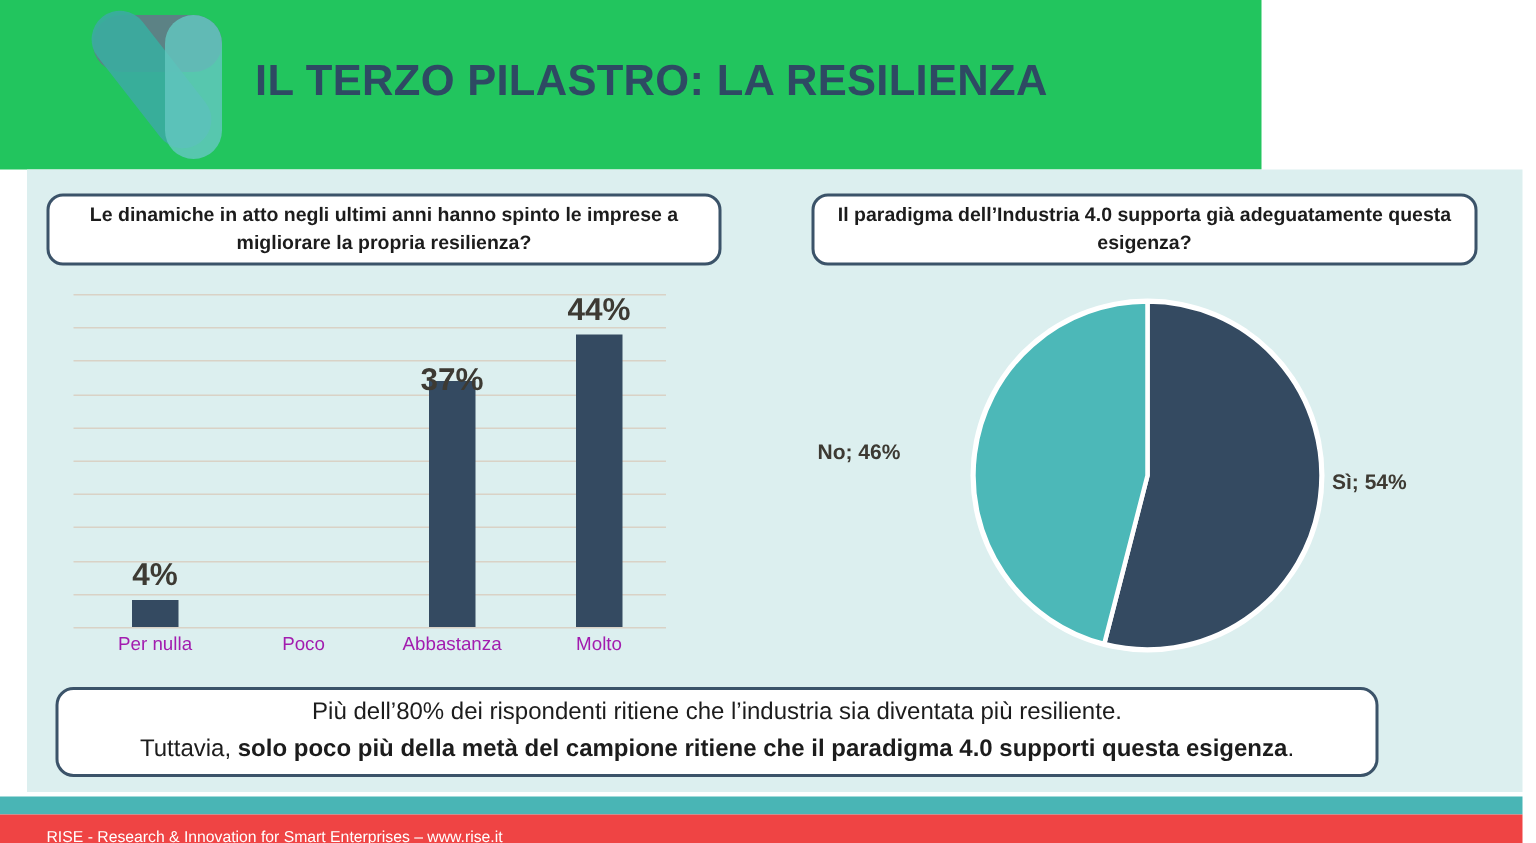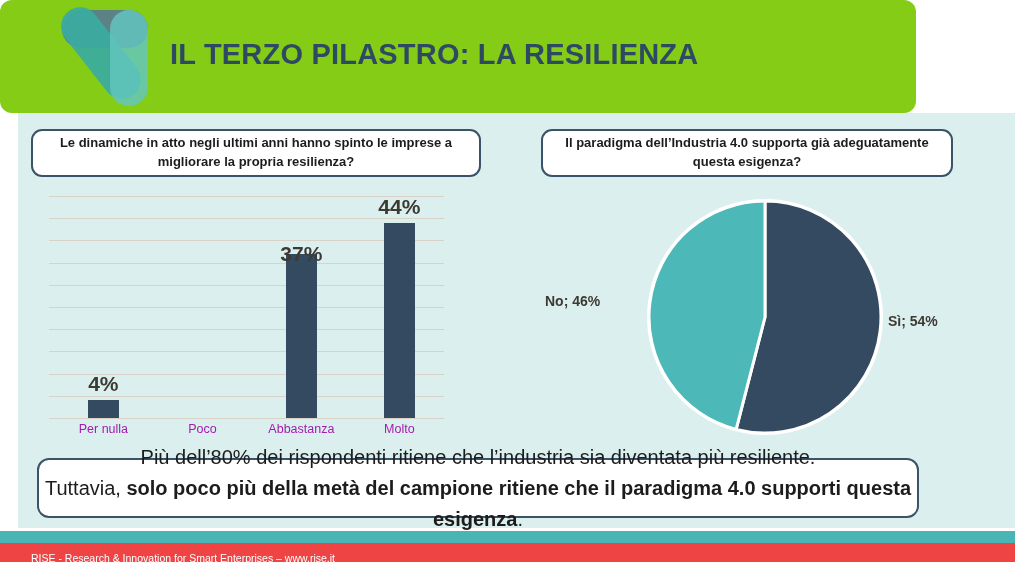--- a/index.html
+++ b/index.html
@@ -12,23 +12,22 @@
     background: #ffffff;
     font-family: "Liberation Sans", sans-serif;
     overflow: hidden;
     position: relative;
   }
 
   
   .header {
     position: absolute;
     left: 0; top: 0;
-    width: 916px; height: 113px;
-    background: #84cc16;
-    border-radius: 12px;
+    width: 841px; height: 113px;
+    background: #22c55e;
   }
   .logo {
     position: absolute;
     left: 52px; top: 6px;
     width: 115px; height: 105px;
   }
   .logo svg { display: block; }
 
   .slide-title {
     position: absolute;
@@ -60,21 +59,21 @@
     align-items: center;
     justify-content: center;
     text-align: center;
     color: #1c1c1c;
     font-size: 13px;
     font-weight: bold;
     line-height: 1.45;
     padding: 4px 12px;
   }
   .qbox-left  { left: 31px;  top: 129px; width: 450px; height: 48px; }
-  .qbox-right { left: 541px; top: 129px; width: 412px; height: 48px; }
+  .qbox-right { left: 541px; top: 129px; width: 444px; height: 48px; }
 
   
   .barchart {
     position: absolute;
     left: 49px; top: 196px;
     width: 395px; height: 245px;
   }
   .grid {
     position: absolute;
     left: 0; top: 0;
@@ -156,21 +155,21 @@
     background: #ffffff;
     border: 2.5px solid #3b5369;
     border-radius: 12px;
     box-sizing: border-box;
     display: flex;
     flex-direction: column;
     align-items: center;
     justify-content: center;
     text-align: center;
     color: #1c1c1c;
-    font-size: 20px;
+    font-size: 16px;
     line-height: 1.55;
   }
   .concl b { font-weight: bold; margin-top: 46px; }
 
   
   .footer-teal {
     position: absolute;
     left: 0; top: 531px;
     width: 1015px; height: 12px;
     background: #49b5b5;

